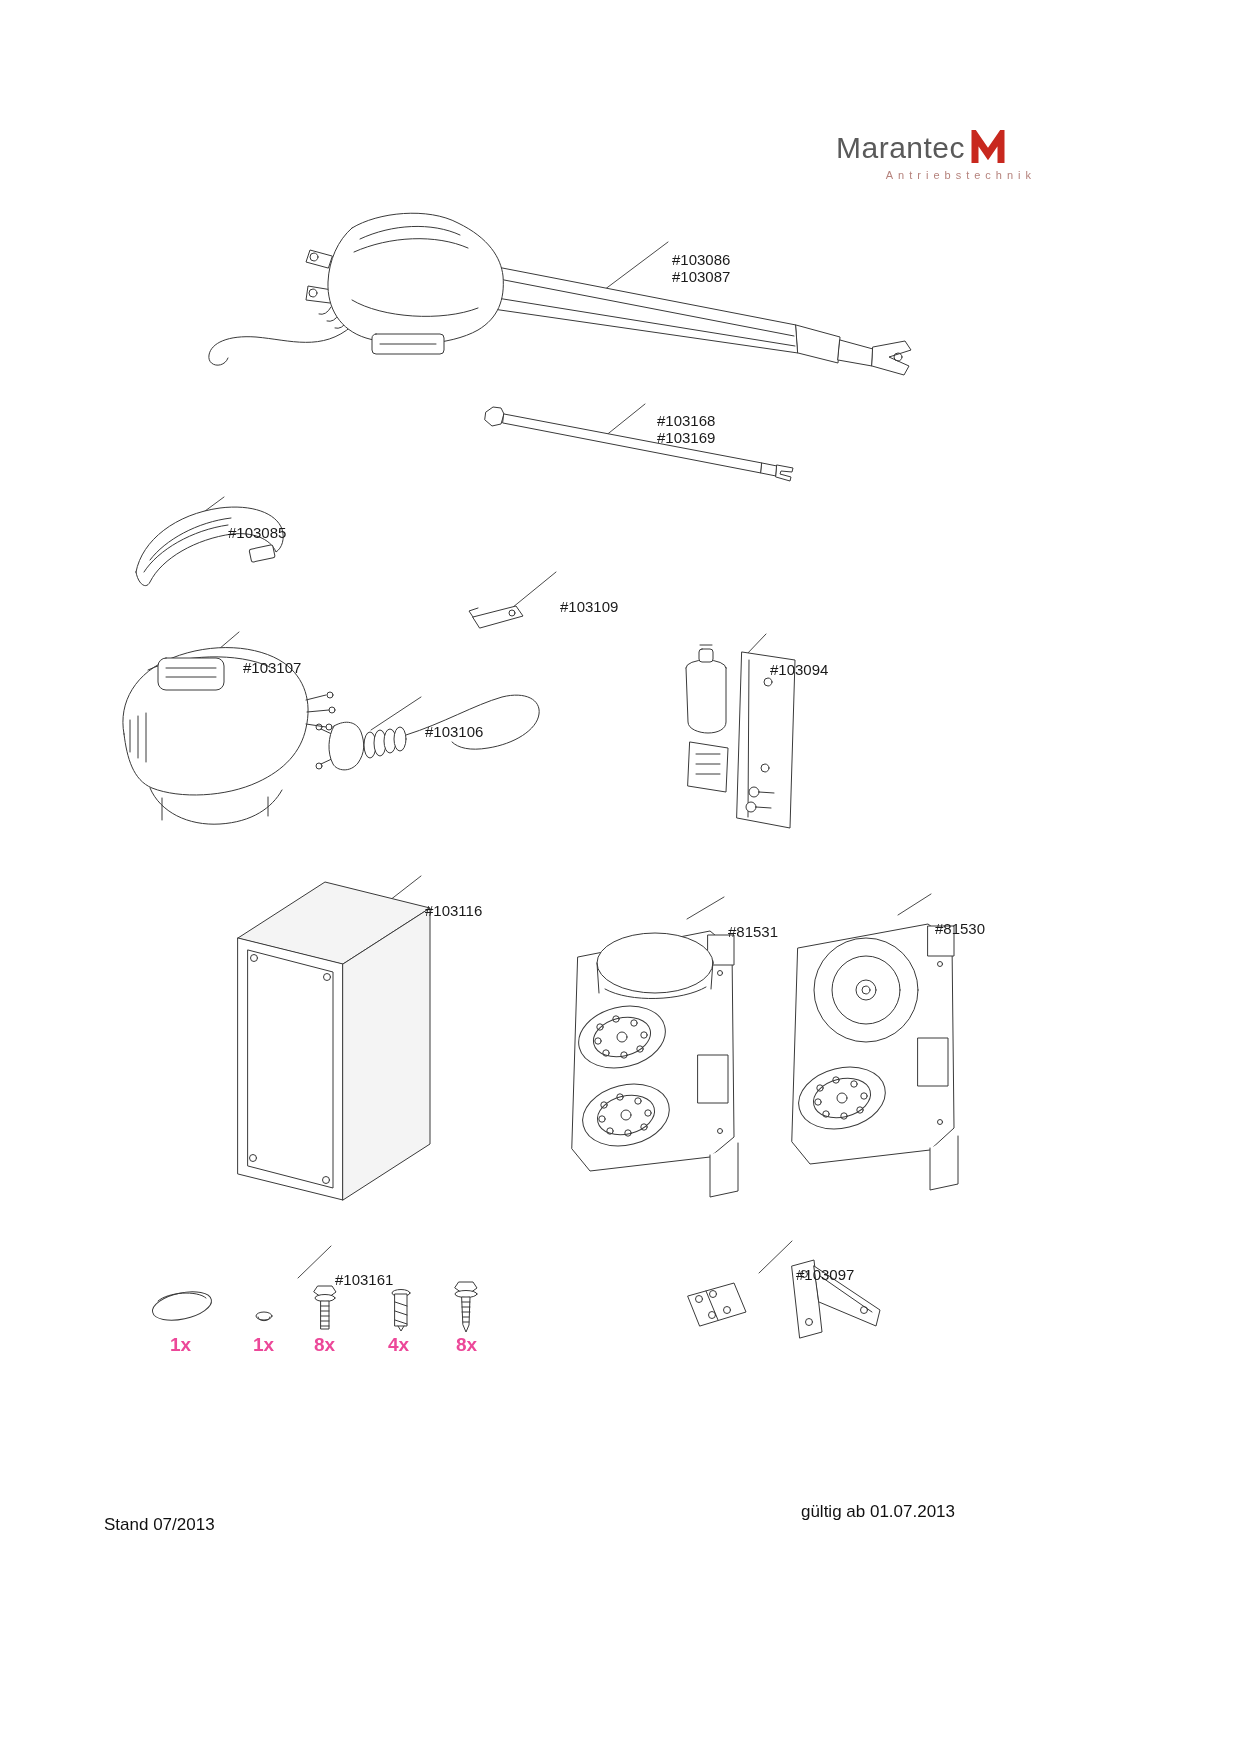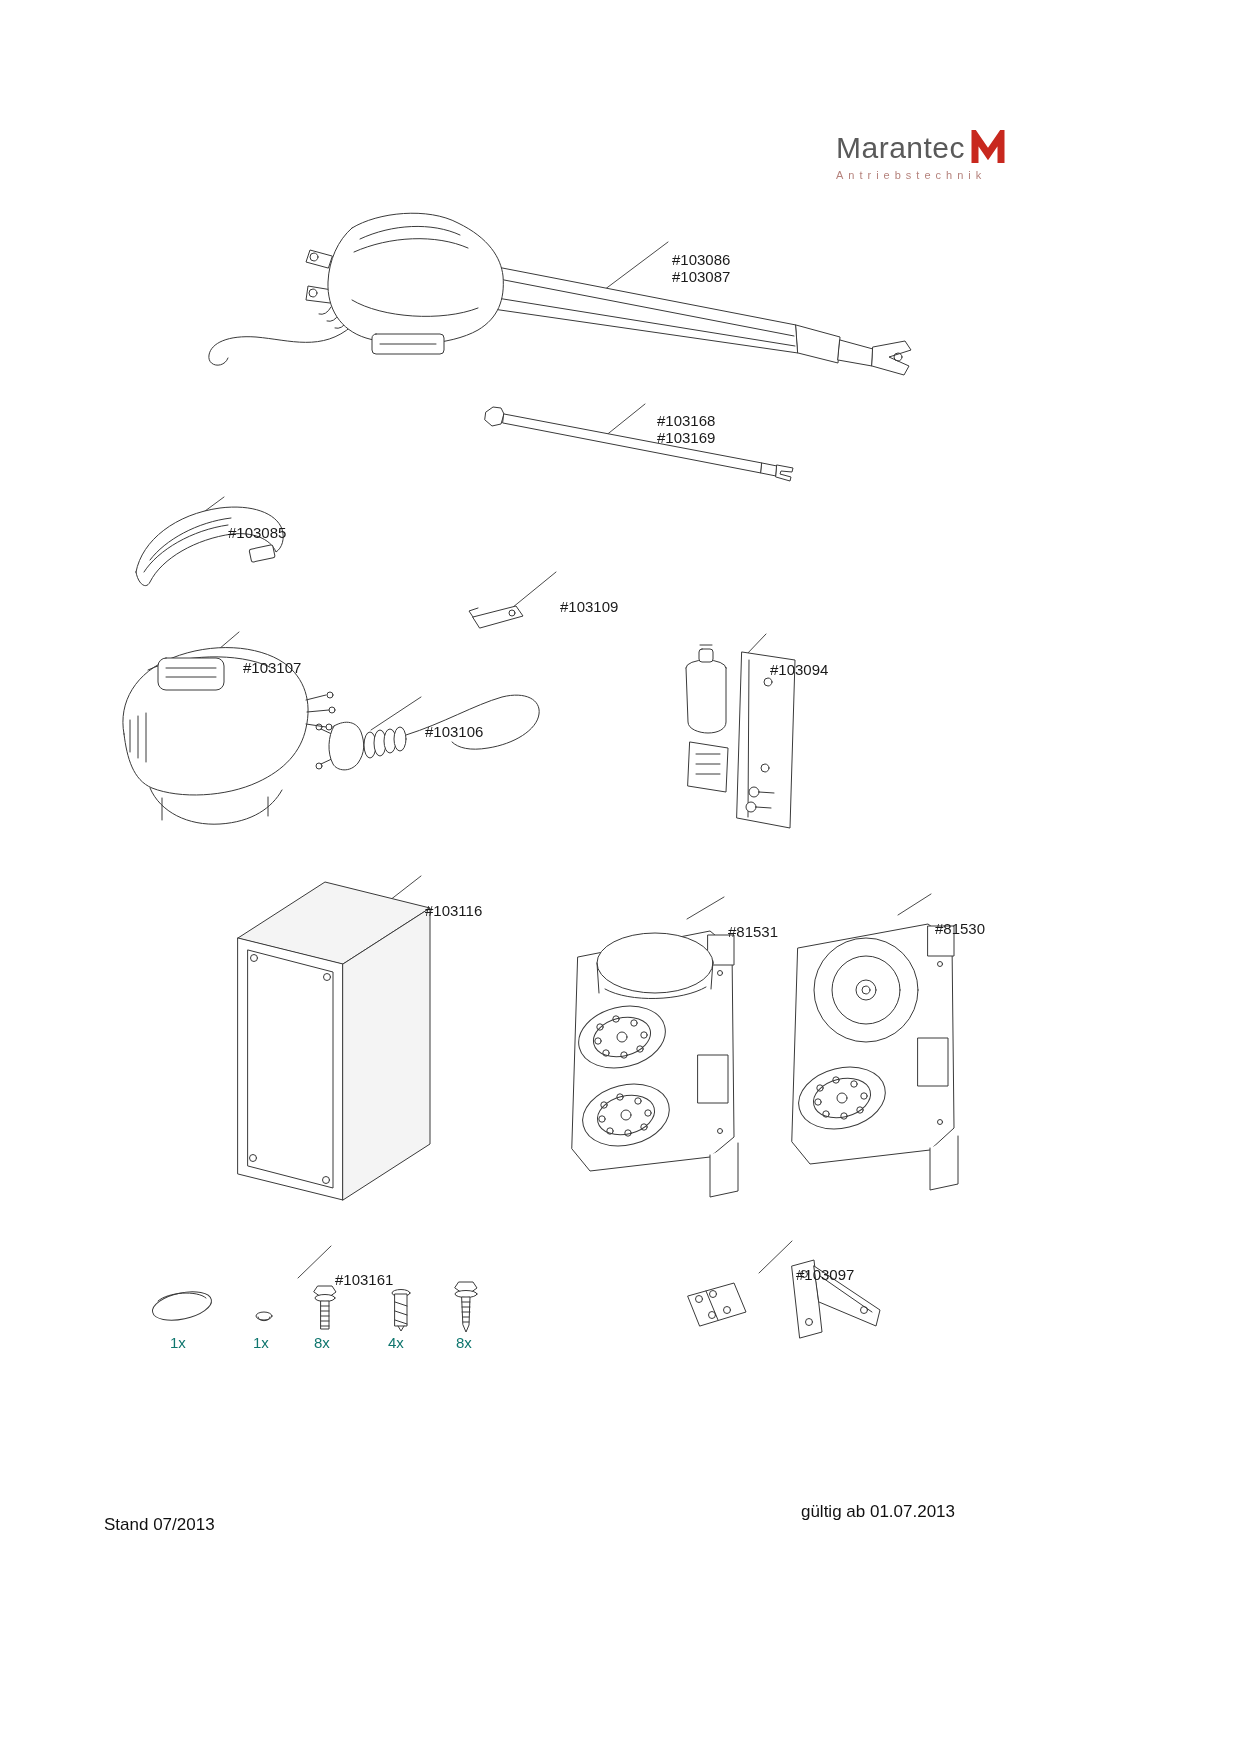--- a/index.html
+++ b/index.html
@@ -11,29 +11,29 @@
   }
   .page { position:absolute; inset:0; background:#fff; }
 
   svg.art { position:absolute; left:0; top:0; }
   svg.art * { stroke:#3a3a3a; stroke-width:1; fill:none; stroke-linejoin:round; stroke-linecap:round; }
   svg.art .solid { fill:#ffffff; }
   svg.art .shade { fill:#f4f4f4; }
   svg.art .leader { stroke:#4a4a4a; }
 
   .part-label { position:absolute; font-size:15px; line-height:17px; color:#1a1a1a; white-space:nowrap;margin-top:40px; }
-  .qty { position:absolute; font-size:15px; font-weight:normal; color:#0f766e; }
+  .qty { position:absolute; font-size:19px; font-weight:bold; color:#ec4899; }
   .footer { position:absolute; font-size:17px; color:#101010; }
   .footer.left { left:104px; top:1502px;margin-top:13px; }
   .footer.right { left:792px; top:1502px; width:172px; text-align:center; }
 
   .logo { position:absolute; left:836px; top:130px; width:200px; }
   .logo-row { display:flex; align-items:center; gap:5px; }
   .logo-brand { font-size:30px; line-height:34px; color:#5a5a5a; letter-spacing:0.5px; }
-  .logo-sub { font-size:11px; color:#b5827c; letter-spacing:5px; margin-top:3px; }
+  .logo-sub { font-size:11px; color:#b5827c; letter-spacing:5px; margin-top:3px;text-align:right; }
 </style>
 </head>
 <body>
 
 <div class="page">
 
   <svg class="art" width="1240" height="1754" viewBox="0 0 1240 1754">
 
     <g>
       <line class="leader" x1="668" y1="242" x2="596" y2="296"></line>

